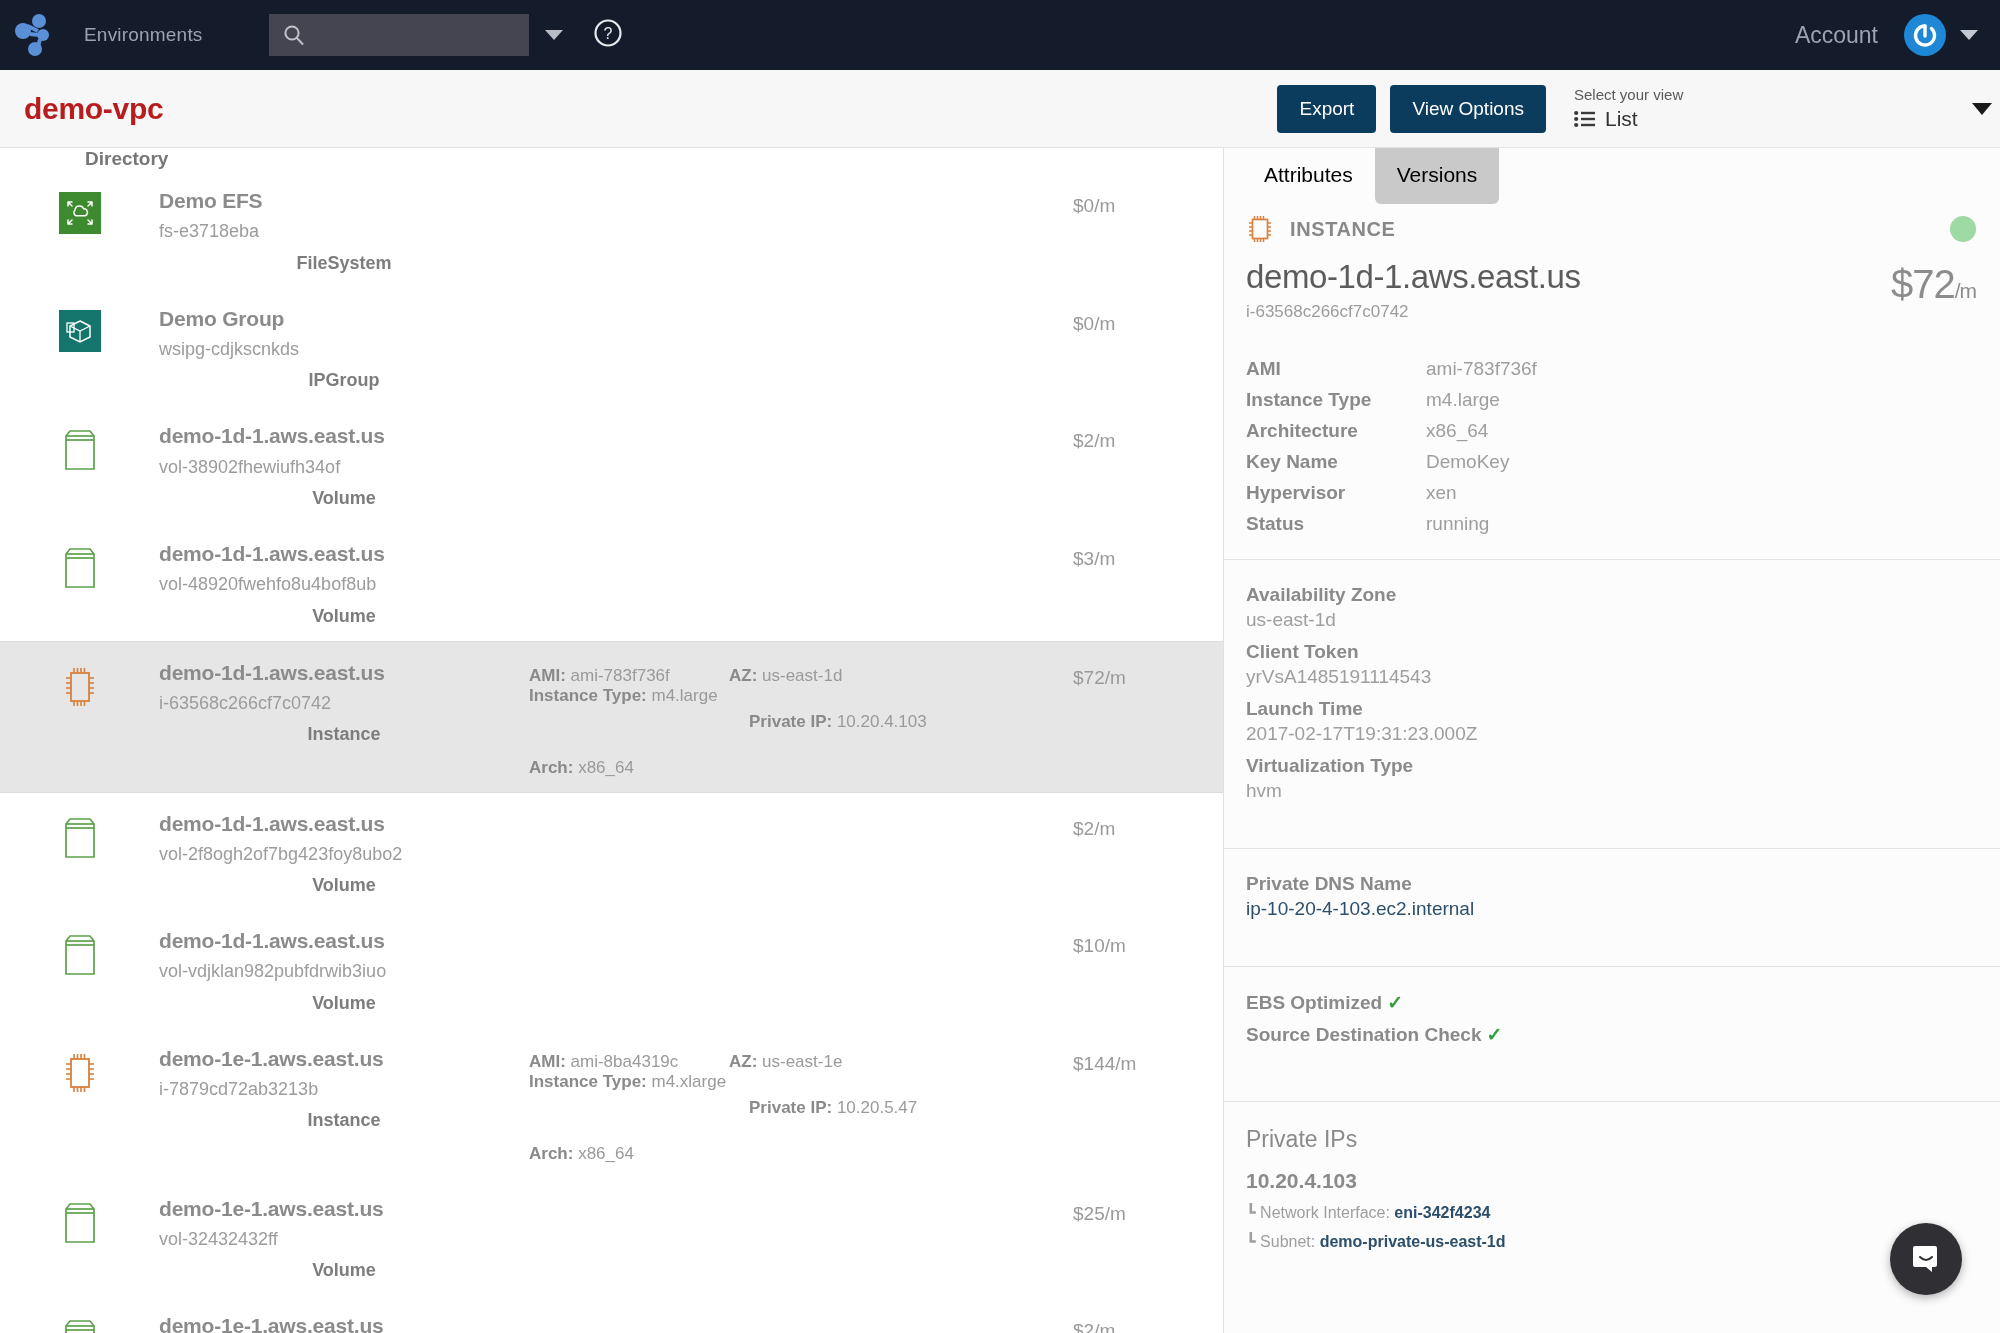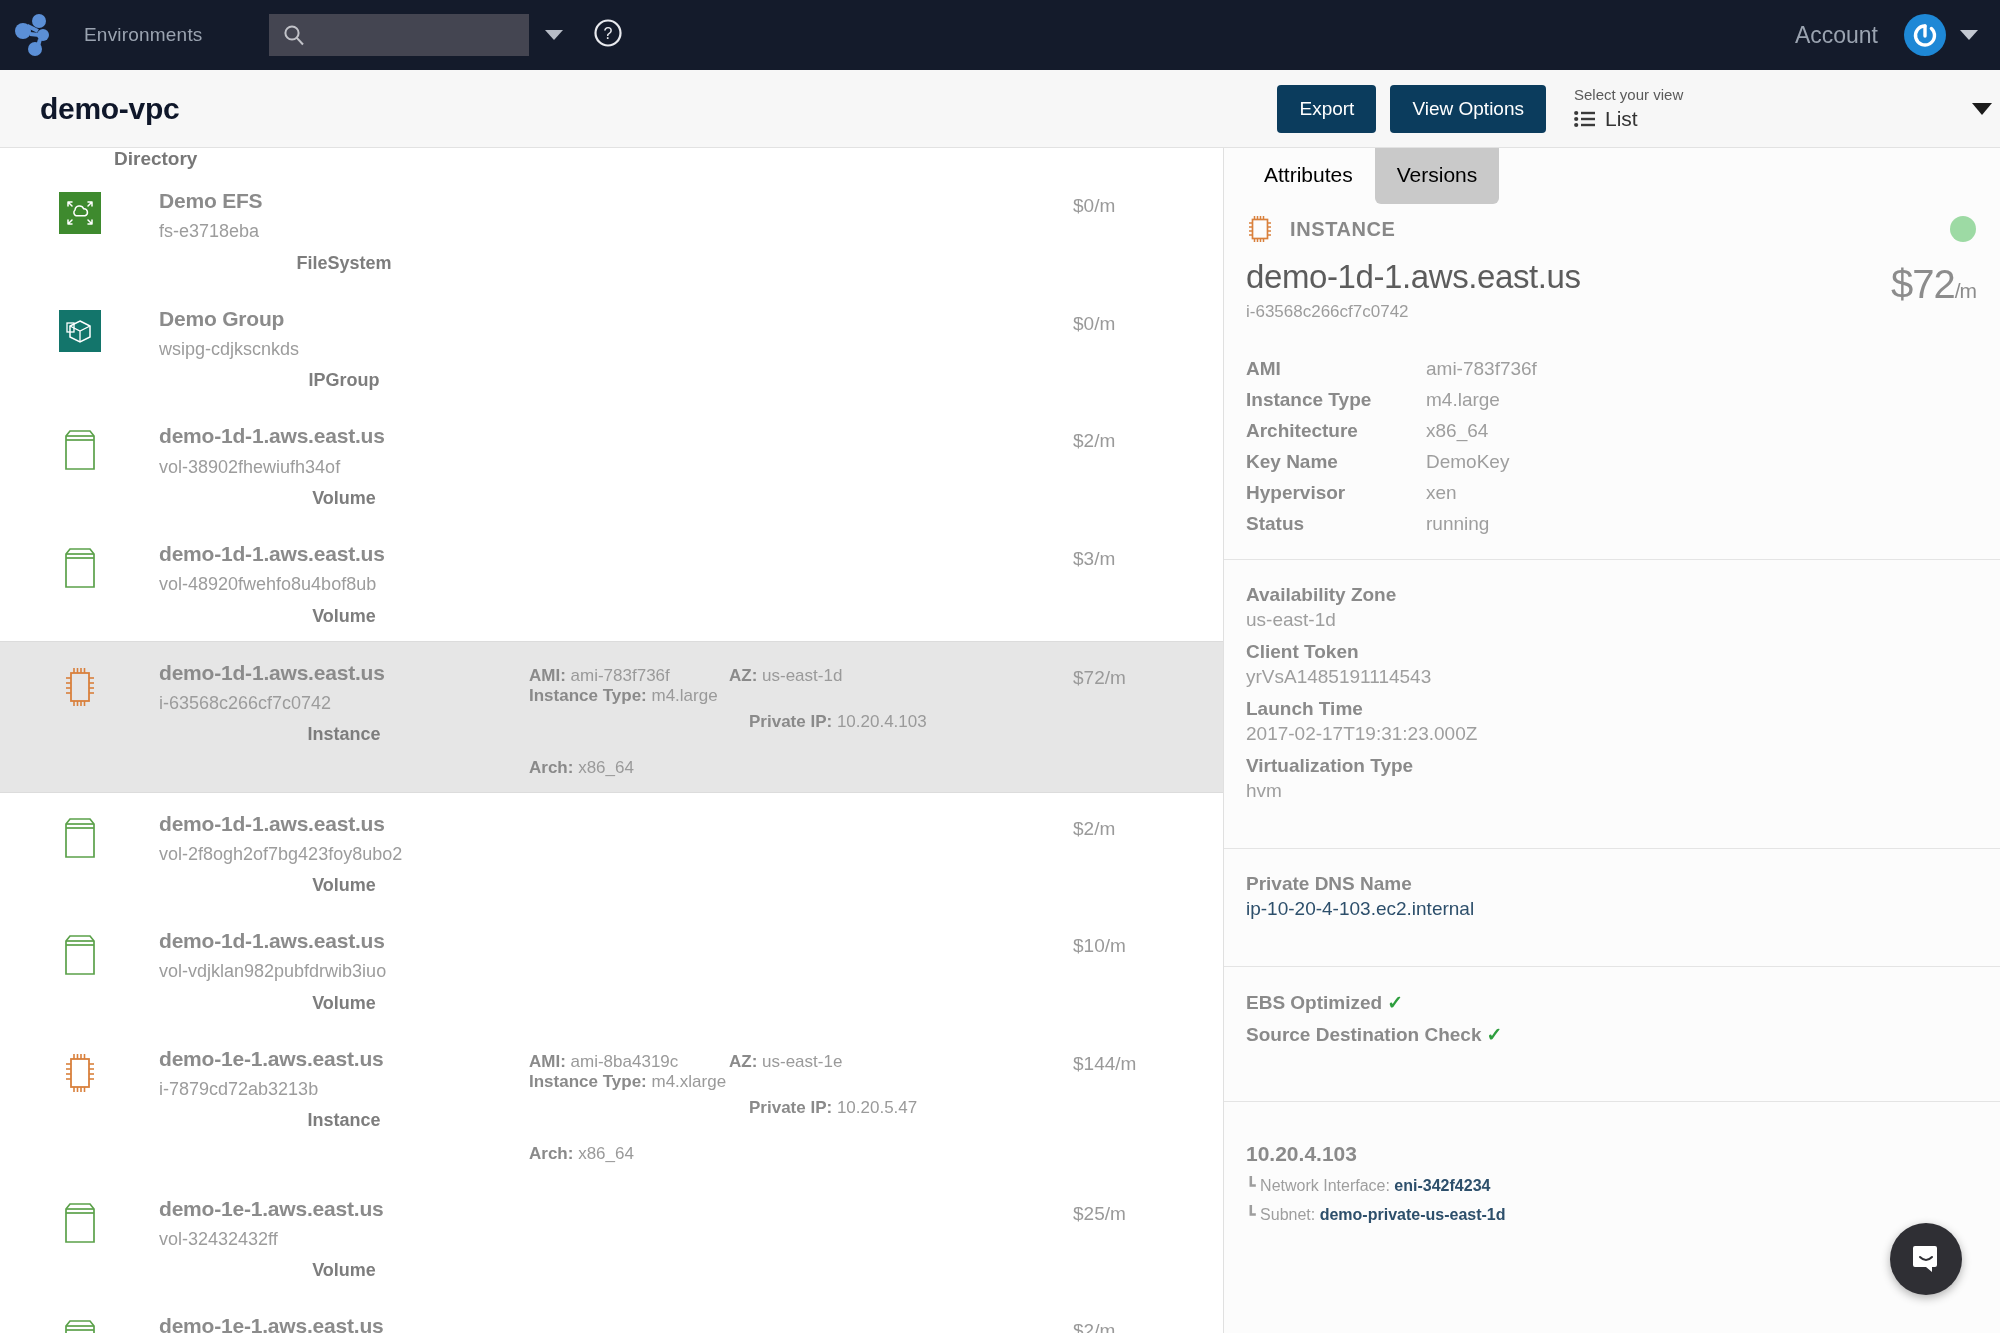--- a/index.html
+++ b/index.html
@@ -50,22 +50,22 @@
   }
   .nav-right .caret-down { margin-left: 14px; border-top-color: #c3c8d1; }
 
   
   .subheader {
     height: 78px; width: 100%; background: #f7f7f7;
     border-bottom: 1px solid #e2e2e2;
     display: flex; align-items: center; position: relative;
   }
   .page-title {
-    font-size: 30px; color: #0f172a; font-weight: bold;
-    margin-left: 40px; letter-spacing: -.3px;
+    font-size: 30px; color: #b91c1c; font-weight: bold;
+    margin-left: 24px; letter-spacing: -.3px;
   }
   .subheader-right {
     margin-left: auto; display: flex; align-items: center; height: 100%;
   }
   .btn {
     background: #0b3c5d; color: #fff; border: none; border-radius: 4px;
     font-size: 19px; padding: 0 22px; height: 48px; cursor: pointer;
     font-family: "Liberation Sans", sans-serif;
   }
   .btn + .btn { margin-left: 14px; }
@@ -87,21 +87,21 @@
 
   
   .body-split { display: flex; height: calc(1333px - 70px - 78px); width: 100%; }
 
   
   .list-pane {
     width: 1223px; height: 100%; overflow: hidden;
     background: #fff; position: relative;
   }
   .partial-top {
-    height: 22px; padding-left: 114px; color: #777; font-size: 19px;
+    height: 22px; padding-left: 85px; color: #777; font-size: 19px;
     font-weight: bold; position: relative;
   }
   .row {
     display: flex; align-items: flex-start;
     padding: 18px 0 14px 0; position: relative;
   }
   .row.selected { background: #e6e6e6; border-top: 1px solid #dcdcdc; border-bottom: 1px solid #dcdcdc; }
   .row-icon { width: 159px; display: flex; justify-content: center; padding-top: 4px; }
   .icon-tile {
     width: 42px; height: 42px; display: flex; align-items: center; justify-content: center;
@@ -560,20 +560,21 @@
     <div class="sect">
       <div class="flag">
         <span>EBS Optimized</span><span class="chk">✓</span>
       </div>
       <div class="flag">
         <span>Source Destination Check</span><span class="chk">✓</span>
       </div>
     </div>
 
     <div class="sect">
+      <div class="ip-head">Private IPs</div>
       <div class="ip-val">10.20.4.103</div>
       <div class="ip-sub">
         <span>┗ Network Interface:</span>
         <b>eni-342f4234</b>
       </div>
       <div class="ip-sub">
         <span>┗ Subnet:</span>
         <b>demo-private-us-east-1d</b>
       </div>
     </div>

